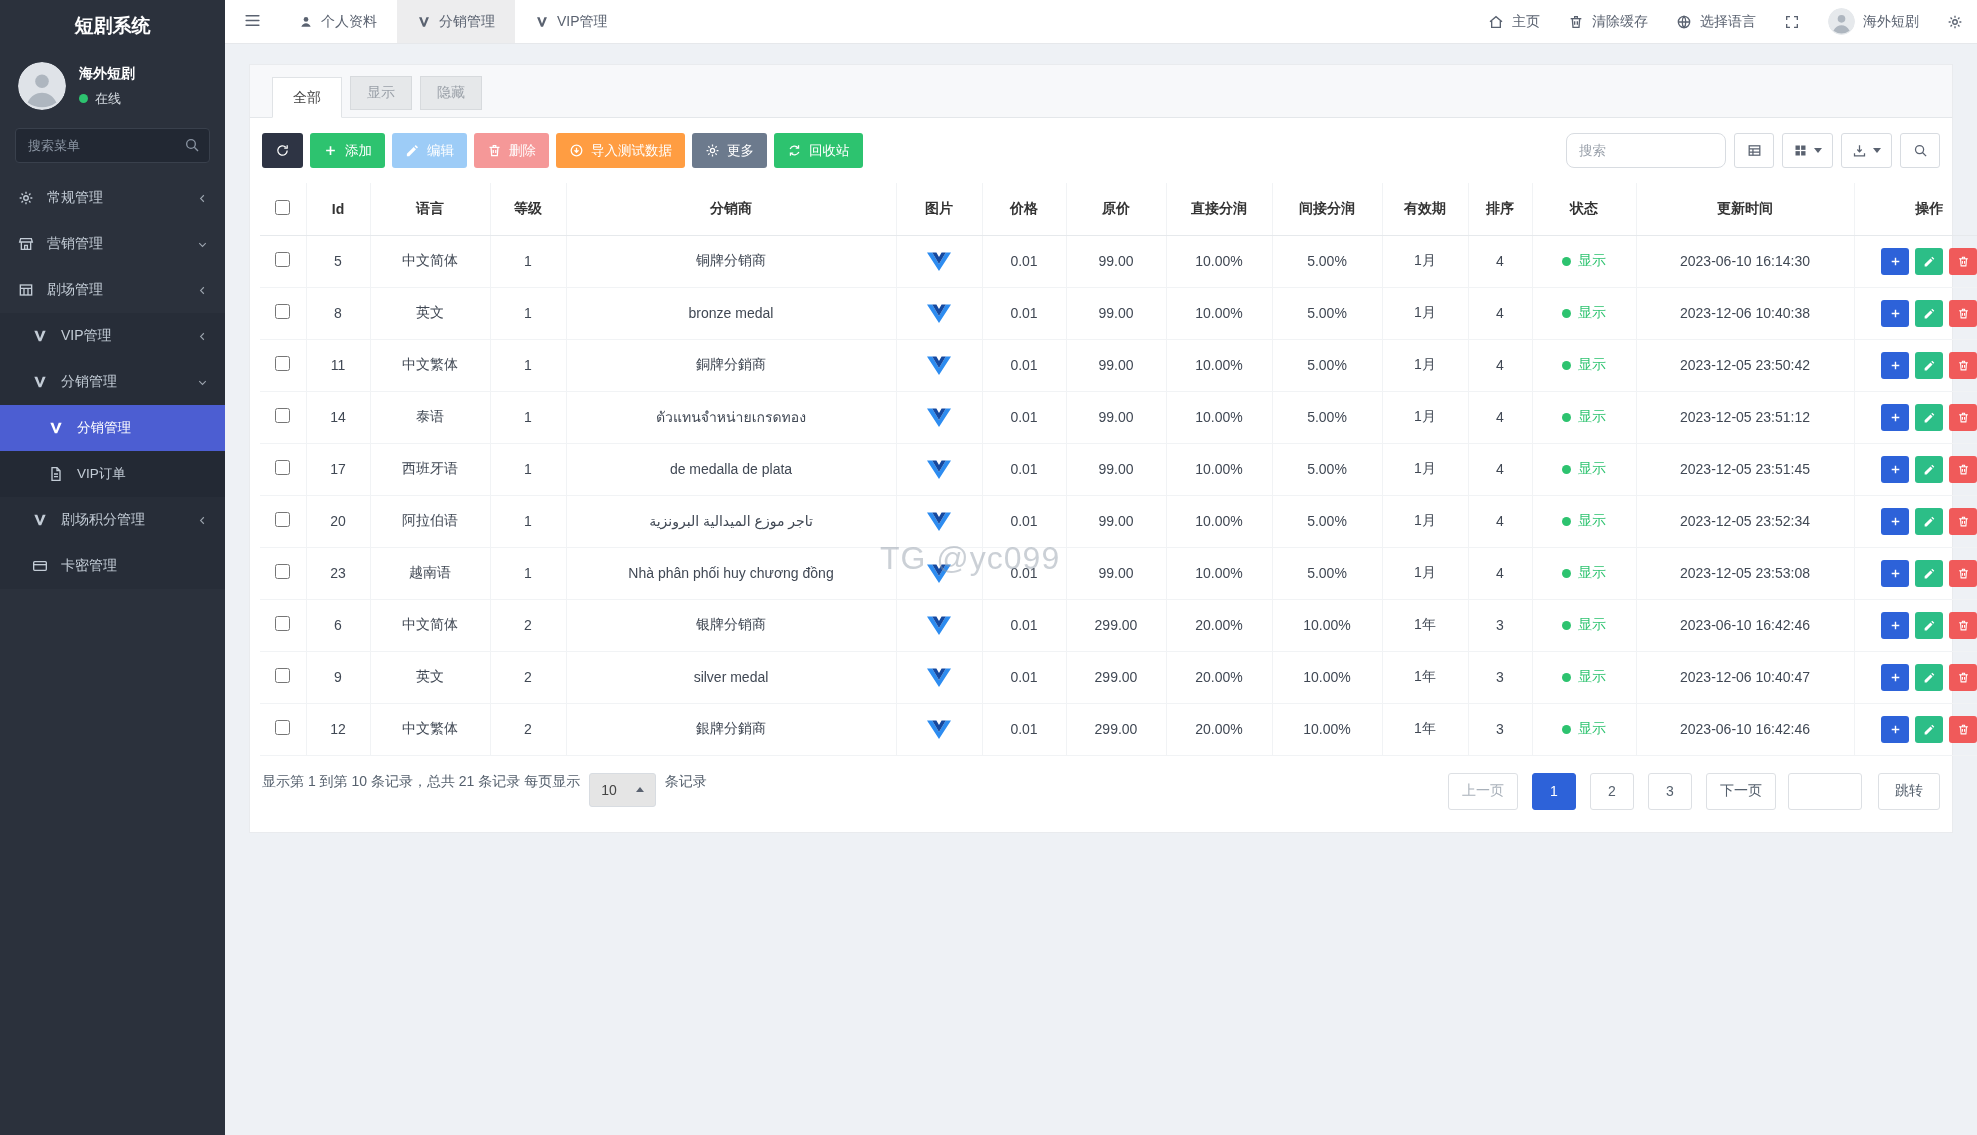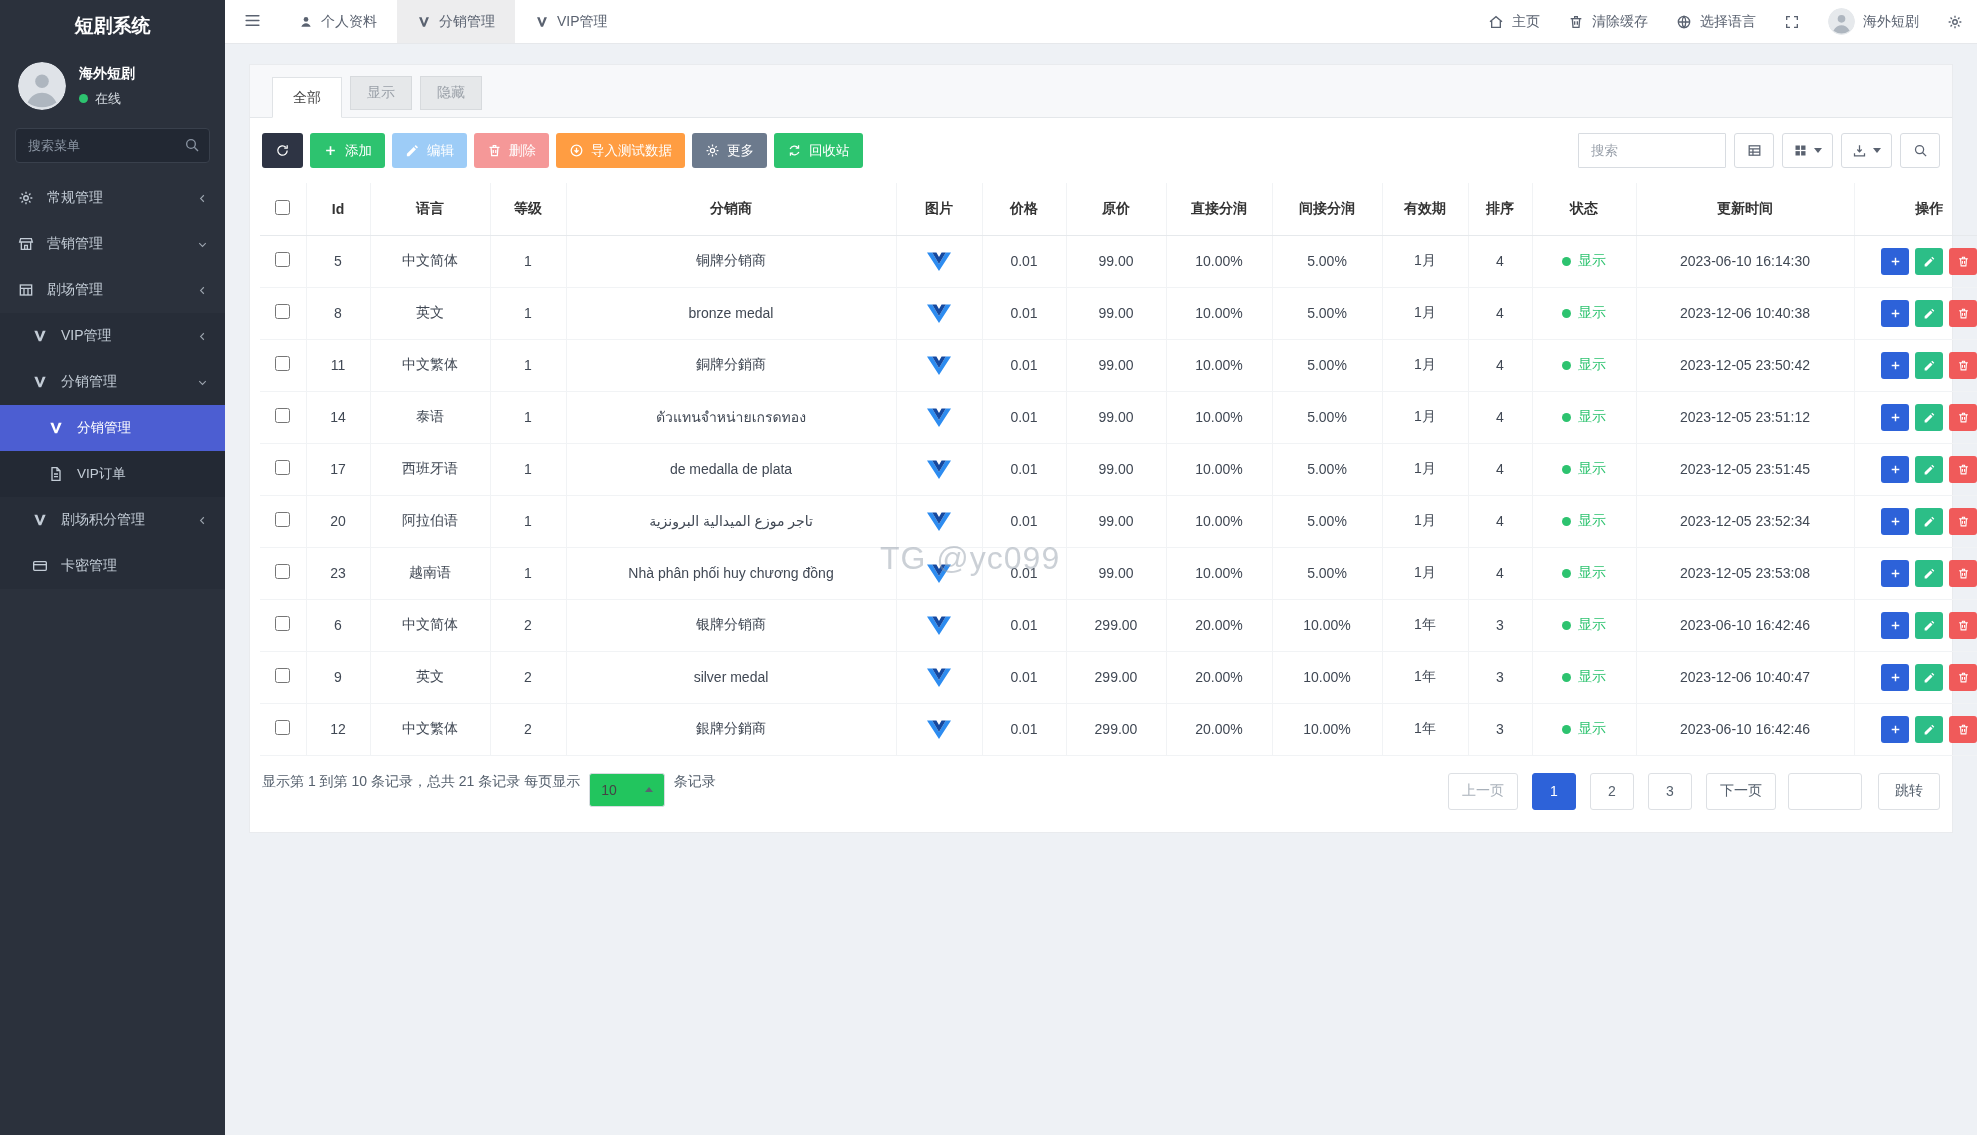--- a/index.html
+++ b/index.html
@@ -62,21 +62,21 @@
   .btn { height: 35px; display: inline-flex; align-items: center; gap: 7px; padding: 0 13px; border-radius: 3px; border: none; color: #fff; font-size: 13.5px; cursor: pointer; font-family: inherit; white-space: nowrap; }
   .btn .ic { display: inline-flex; }
   .btn .ic svg { width: 15px; height: 15px; }
   .btn-dark { background: var(--dark, #2e3444); }
   .btn-success { background: var(--success, #2dc36f); }
   .btn-info { background: var(--info, #62aef3); opacity: .62; }
   .btn-danger { background: var(--danger, #f05a5a); opacity: .62; }
   .btn-warning { background: var(--warning, #ff9d42); }
   .btn-secondary { background: var(--secondary, #6c7a8d); }
   .toolbar-right { margin-left: auto; display: flex; align-items: center; gap: 8px; }
-  .search-input { width: 148px; height: 35px; border: 1px solid #d8dce1; border-radius: 1px; padding: 6px 12px; font-size: 13.5px; color: #333; outline: none; font-family: inherit; }
+  .search-input { width: 160px; height: 35px; border: 1px solid #d8dce1; border-radius: 8px; padding: 6px 12px; font-size: 13.5px; color: #333; outline: none; font-family: inherit; }
   .search-input::placeholder { color: #9aa1ab; }
   .icon-btn { height: 35px; min-width: 40px; padding: 0 10px; background: #fff; border: 1px solid #d8dce1; border-radius: 3px; display: inline-flex; align-items: center; justify-content: center; gap: 6px; color: #5a6270; cursor: pointer; }
   .icon-btn .ic { display: inline-flex; }
   .icon-btn .ic svg { width: 15px; height: 15px; }
   .caret { width: 0; height: 0; border-left: 4px solid transparent; border-right: 4px solid transparent; border-top: 5px solid #5a6270; }
   .caret-up { width: 0; height: 0; border-left: 4px solid transparent; border-right: 4px solid transparent; border-bottom: 5px solid #5a6270; }
 
   
   .table-wrap { padding: 0 10px; }
   .tbl { width: 100%; border-collapse: collapse; table-layout: fixed; }
@@ -90,21 +90,21 @@
   .status .dot { width: 9px; height: 9px; border-radius: 50%; background: var(--status_green, #2dc36f); }
   .wlogo svg { width: 26px; height: 21px; vertical-align: middle; }
   .act-btn { width: 28px; height: 27px; border: none; border-radius: 3px; color: #fff; display: inline-flex; align-items: center; justify-content: center; margin: 0 3px; cursor: pointer; }
   .act-btn svg { width: 13px; height: 13px; }
   .act-add { background: var(--primary, #2d62d9); }
   .act-edit { background: var(--teal_action, #2cbe87); }
   .act-del { background: var(--danger, #f05a5a); }
 
   
   .tfooter { display: flex; align-items: flex-start; padding: 17px 12px 22px; font-size: 14px; color: #55606d; }
-  .size-select { display: inline-flex; align-items: center; gap: 28px; border: 1px solid #d8dce1; border-radius: 3px; height: 34px; padding: 0 11px; margin: 0 9px; cursor: pointer; color: #444; background: #22c55e; }
+  .size-select { display: inline-flex; align-items: center; gap: 19px; border: 1px solid #d8dce1; border-radius: 3px; height: 34px; padding: 0 11px; margin: 0 9px; cursor: pointer; color: #444; background: #e5e5e5; }
   .pager { margin-left: auto; display: flex; align-items: center; gap: 14px; }
   .pg { min-width: 44px; height: 37px; padding: 0 13px; display: inline-flex; align-items: center; justify-content: center; border: 1px solid #dde0e4; background: #fff; color: #55606d; cursor: pointer; font-size: 14px; border-radius: 3px; }
   .pg.active { background: var(--primary, #2d62d9); border-color: var(--primary, #2d62d9); color: #fff; }
   .pg.disabled { color: #a9b1ba; }
   .jump-input { width: 74px; height: 37px; border: 1px solid #dde0e4; border-radius: 3px; margin-left: 12px; padding: 0 8px; font-size: 14px; outline: none; font-family: inherit; }
   .jump-btn { height: 37px; padding: 0 16px; border: 1px solid #dde0e4; background: #fff; color: #55606d; margin-left: 16px; cursor: pointer; font-size: 14px; border-radius: 3px; font-family: inherit; }
 
   .watermark { position: absolute; left: 655px; top: 540px; font-size: 32px; color: rgba(140, 150, 165, .45); letter-spacing: 1px; pointer-events: none; }
 </style>
 </head>

